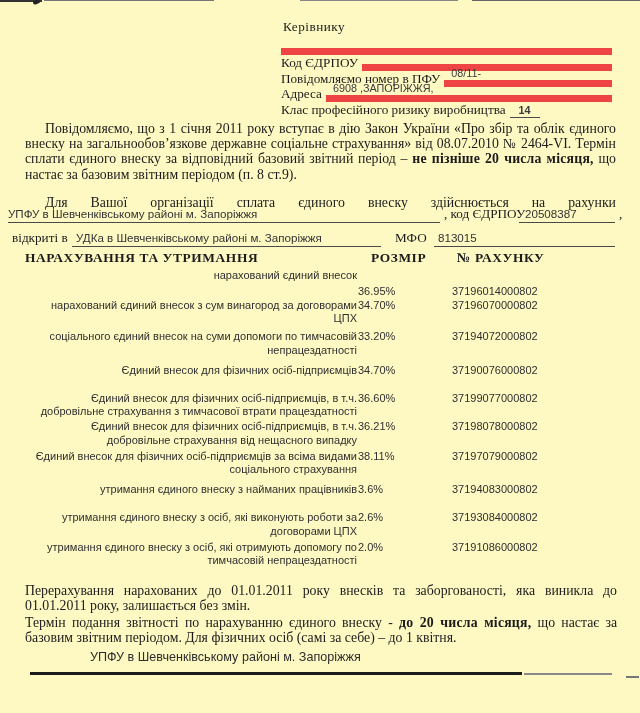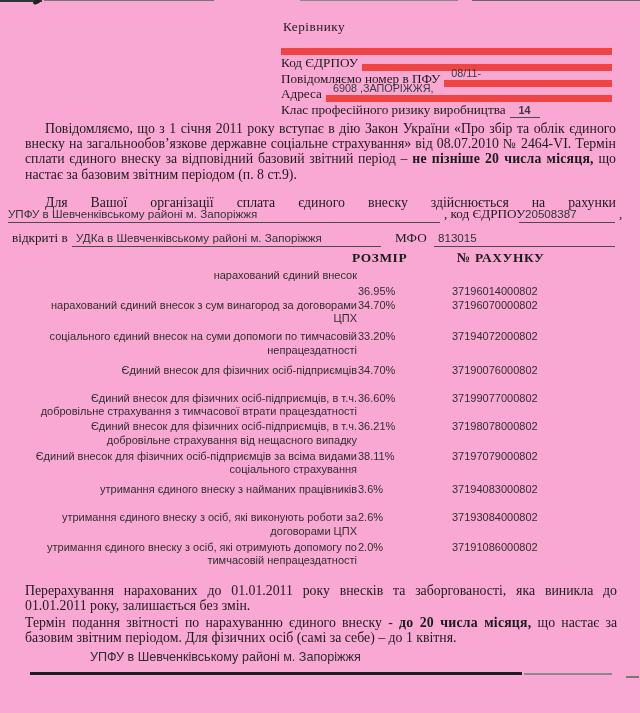--- a/index.html
+++ b/index.html
@@ -1,18 +1,18 @@
 <!DOCTYPE html>
 <html><head>
 <meta charset="utf-8">
 <style>
   html,body { margin:0; padding:0; background:#e9e9e9; }
   #page {
     position:relative; width:640px; height:713px; margin:0 auto;
-    background:#f9a8d4; overflow:hidden; color:#1b1b1b;
+    background:#fef9c3; overflow:hidden; color:#1b1b1b;
     font-family:"Liberation Serif","DejaVu Serif",serif;
   }
 
   
   .artifact { position:absolute; background:#555; }
   #top-line-a { left:0;   top:3;  width:42px;  height:2px; background:#333; }
   #top-line-b { left:44px; top:4; width:170px; height:1px; background:#777; }
   #top-line-c { left:300px;top:4; width:158px; height:1px; background:#888; }
   #top-line-d { left:472px;top:3; width:168px; height:1px; background:#666; }
   #left-mark  { left:33px; top:9;  width:7px;  height:4px; background:#222; border-radius:2px; transform:rotate(-20deg); }
@@ -52,21 +52,21 @@
     font-family:"Liberation Sans","DejaVu Sans",sans-serif;
     font-size:11.6px; color:#333; white-space:nowrap;
   }
   .flabel { position:absolute; bottom:1px; white-space:nowrap; }
 
   
   #table { position:absolute; left:25px; top:250px; width:592px; }
   #t-header { position:relative; height:16px; margin-bottom:3px;
     font-weight:bold; font-size:13.4px; letter-spacing:0.6px; }
   #t-header span { position:absolute; top:0; white-space:nowrap; }
-  .th1 { left:0; } .th2 { left:327px; } .th3 { left:432px; }
+  .th1 { left:0; } .th2 { left:346px; } .th3 { left:432px; }
   .t-row { position:relative; width:100%;
     font-family:"Liberation Sans","DejaVu Sans",sans-serif;
     font-size:11px; line-height:13.2px; color:#2f2f2f; }
   .t-label { display:inline-block; width:332px;text-align:right; }
   .t-size  { position:absolute; left:333px; top:0; }
   .t-acct  { position:absolute; left:427px; top:0; }
   .t-row.first { min-height:29px; }
   .t-row.first .t-size, .t-row.first .t-acct { top:16px; }
   .mb1{margin-bottom:1px}.mb2{margin-bottom:2px}.mb3{margin-bottom:3px}
   .mb5{margin-bottom:5px}.mb7{margin-bottom:7px}.mb15{margin-bottom:15px}
@@ -134,20 +134,21 @@
       <span class="u" style="left:64px; width:309px;"></span>
       <span class="fval" style="left:68px;">УДКа в Шевченківському районі м. Запоріжжя</span>
       <span class="flabel" style="left:387px;">МФО</span>
       <span class="fval" style="left:430px;">813015</span>
       <span class="u" style="left:426px; width:181px;"></span>
     </div>
   </div>
 
   <div id="table">
     <div id="t-header">
+      <span class="th1">НАРАХУВАННЯ  ТА УТРИМАННЯ</span>
       <span class="th2">РОЗМІР</span>
       <span class="th3">№ РАХУНКУ</span>
     </div>
 
     <div class="t-row first mb1">
       <span class="t-label">нарахований єдиний внесок</span>
       <span class="t-size">36.95%</span>
       <span class="t-acct">37196014000802</span>
     </div>
     <div class="t-row mb5">

